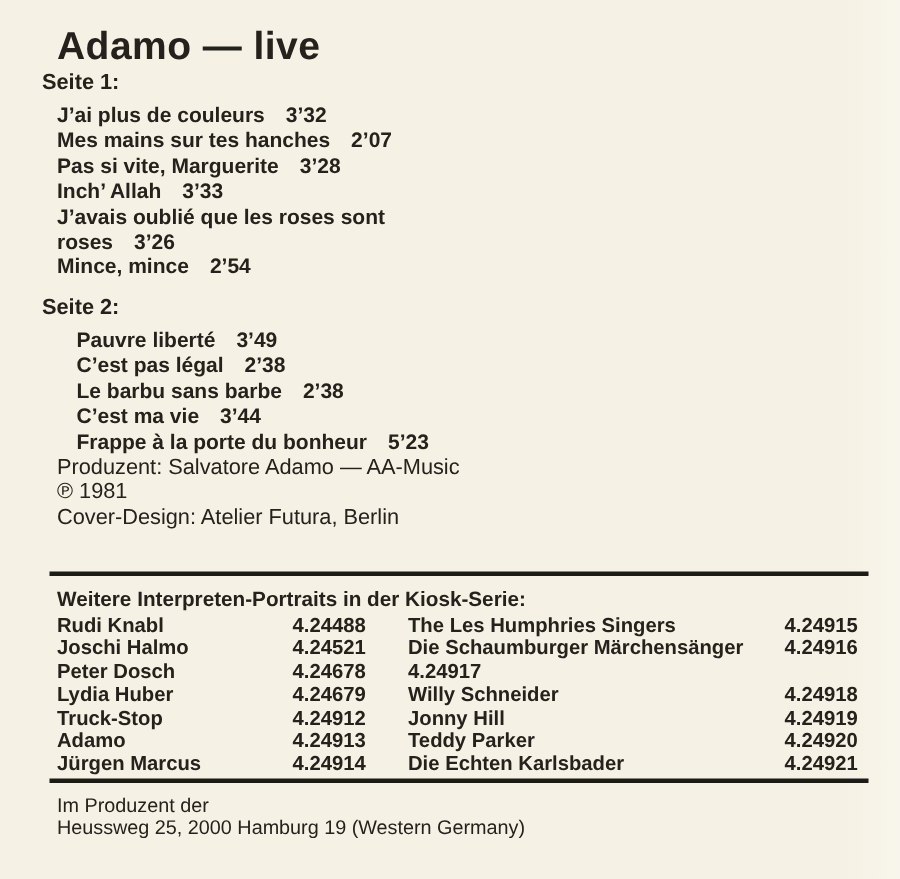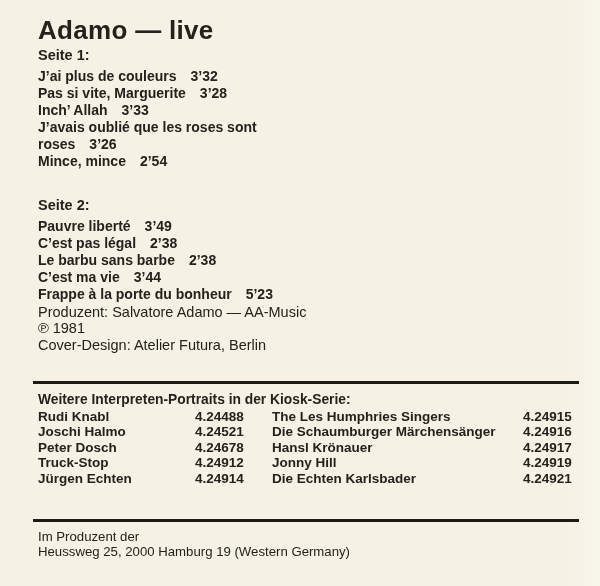--- a/index.html
+++ b/index.html
@@ -15,36 +15,36 @@
   .album-title {
     position: absolute;
     left: 38px; top: 15px;
     font-size: 26px;
     font-weight: bold;
     letter-spacing: 0.3px;
     white-space: nowrap;
   }
   .side-label {
     position: absolute;
-    left: 38px;
+    left: 28px;
     font-size: 14.5px;
     font-weight: bold;
   }
   .side1-label { top: 47px; }
   .side2-label { top: 197px; }
   .track-list {
     position: absolute;
     left: 38px;
     font-size: 14px;
     font-weight: bold;
     line-height: 16.9px;
     white-space: nowrap;
   }
   .side1-tracks { top: 68px; }
-  .side2-tracks { top: 218px; }
+  .side2-tracks { top: 218px; margin-left: 13px; }
   .track-duration { margin-left: 14px; }
   .track-duration:empty { display: none; }
   .credits {
     position: absolute;
     left: 38px; top: 304px;
     font-size: 14.5px;
     line-height: 16.3px;
     white-space: nowrap;
   }
   .rule {
@@ -88,20 +88,21 @@
 <body>
 
 <div class="sleeve">
 
   <div class="album-title">Adamo — live</div>
 
   <div class="side-label side1-label">Seite 1:</div>
 
   <div class="track-list side1-tracks">
     <div><span>J’ai plus de couleurs</span><span class="track-duration">3’32</span></div>
+    <div><span>Mes mains sur tes hanches</span><span class="track-duration">2’07</span></div>
     <div><span>Pas si vite, Marguerite</span><span class="track-duration">3’28</span></div>
     <div><span>Inch’ Allah</span><span class="track-duration">3’33</span></div>
     <div><span>J’avais oublié que les roses sont</span></div>
     <div><span>roses</span><span class="track-duration">3’26</span></div>
     <div><span>Mince, mince</span><span class="track-duration">2’54</span></div>
   </div>
 
   <div class="side-label side2-label">Seite 2:</div>
 
   <div class="track-list side2-tracks">
@@ -131,31 +132,42 @@
     </div>
     <div class="kiosk-row">
       <span>Joschi Halmo</span>
         <span>4.24521</span>
         <span>Die Schaumburger Märchensänger</span>
         <span>4.24916</span>
     </div>
     <div class="kiosk-row">
       <span>Peter Dosch</span>
         <span>4.24678</span>
-        <span>Hansl Krönauer</span>
         <span>4.24917</span>
+    </div>
+    <div class="kiosk-row">
+      <span>Lydia Huber</span>
+        <span>4.24679</span>
+        <span>Willy Schneider</span>
+        <span>4.24918</span>
     </div>
     <div class="kiosk-row">
       <span>Truck-Stop</span>
         <span>4.24912</span>
         <span>Jonny Hill</span>
         <span>4.24919</span>
     </div>
     <div class="kiosk-row">
-      <span>Jürgen Echten</span>
+      <span>Adamo</span>
+        <span>4.24913</span>
+        <span>Teddy Parker</span>
+        <span>4.24920</span>
+    </div>
+    <div class="kiosk-row">
+      <span>Jürgen Marcus</span>
         <span>4.24914</span>
         <span>Die Echten Karlsbader</span>
         <span>4.24921</span>
     </div>
   </div>
 
   <div class="rule rule-bottom"></div>
 
   <div class="footer">
     <div>Im Produzent der</div>

